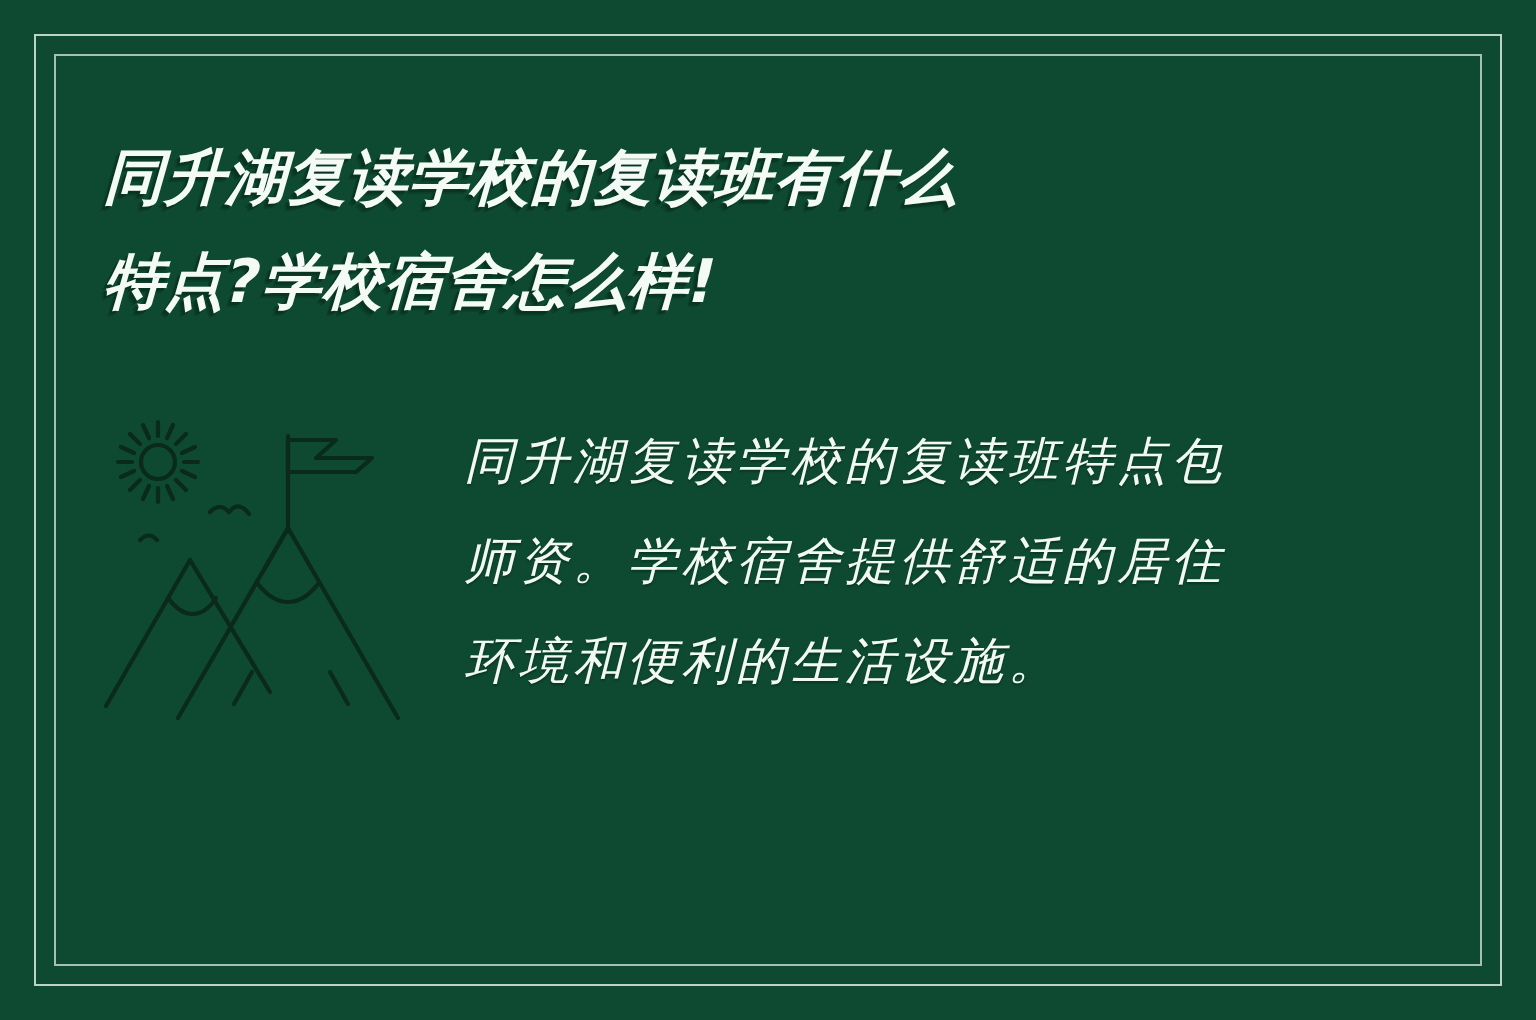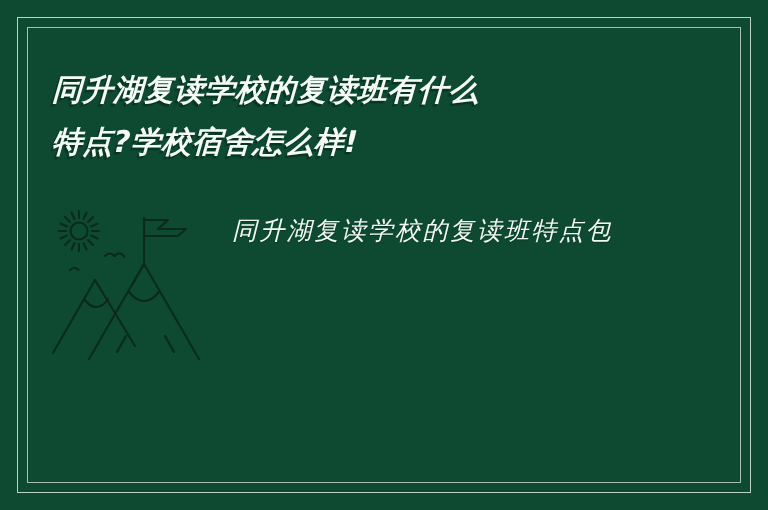--- a/index.html
+++ b/index.html
@@ -156,15 +156,17 @@
       <g>
         <path d="M47 84 L87 150"></path>
         <path d="M47 84 L5 157"></path>
         <path d="M36 103 q6 8 12 8 q7 0 12 -8"></path>
       </g>
     </svg>
   </div>
 
   <div id="bodycopy">
     <span class="body-line">同升湖复读学校的复读班特点包</span>
+    <span class="body-line">师资。学校宿舍提供舒适的居住</span>
+    <span class="body-line">环境和便利的生活设施。</span>
   </div>
 
 </div>
 
 </body></html>

